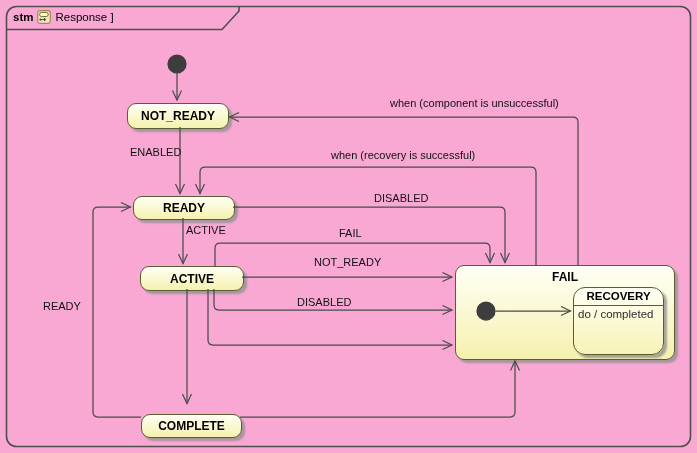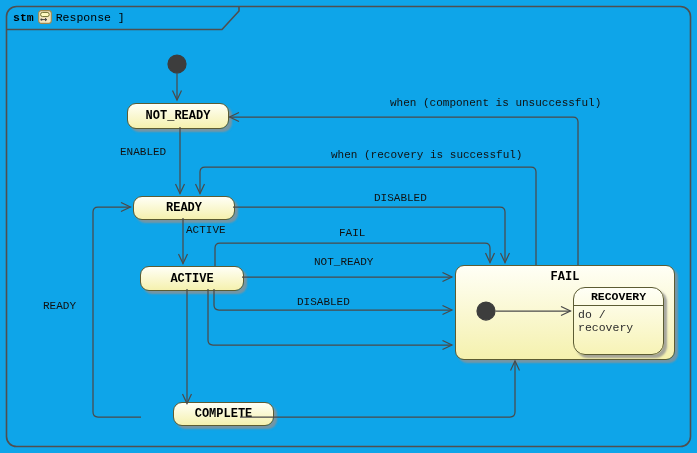--- a/index.html
+++ b/index.html
@@ -1,18 +1,18 @@
 <!DOCTYPE html>
 <html><head>
 <meta charset="utf-8">
 <style>
   html,body{margin:0;padding:0;background:#ffffff;}
   #canvas{
-    position:relative;width:697px;height:453px;background:#0ea5e9;
-    font-family:Liberation Mono, monospace;overflow:hidden;
+    position:relative;width:697px;height:453px;background:#f9a8d4;
+    font-family:Liberation Sans, sans-serif;overflow:hidden;
   }
   #edges{position:absolute;left:0;top:0;z-index:5;pointer-events:none;}
   #frame-svg{position:absolute;left:0;top:0;z-index:1;}
   .state{
     position:absolute;z-index:3;
     border:1.4px solid #5c5c33;border-radius:9px;
     background:linear-gradient(180deg,#fffff6 0%,#f5f1ae 100%);
     box-shadow:3px 3px 2px rgba(145,145,145,0.8);
     display:flex;align-items:center;justify-content:center;
     font-weight:bold;font-size:12px;color:#000;
@@ -67,31 +67,31 @@
   </div>
 
   <div class="state" style="left:133px;top:196px;width:100px;height:22px;">
     <span>READY</span>
   </div>
 
   <div class="state" style="left:140px;top:266px;width:102px;height:23px;">
     <span>ACTIVE</span>
   </div>
 
-  <div class="state" style="left:141px;top:402px;width:99px;height:22px;margin-left:32px;">
+  <div class="state" style="left:141px;top:414px;width:99px;height:22px;">
     <span>COMPLETE</span>
   </div>
 
   <div class="state composite" style="left:455px;top:265px;width:218px;height:93px;">
     <span class="composite-label">FAIL</span>
   </div>
 
   <div class="substate" style="left:573px;top:287px;width:89px;height:66px;">
     <div class="title">RECOVERY</div>
-    <div class="body">do / recovery</div>
+    <div class="body">do / completed</div>
   </div>
 
   <svg id="edges" width="697" height="453">
     <defs>
       <marker id="arr" markerUnits="userSpaceOnUse" markerWidth="14" markerHeight="14" refX="10.5" refY="5.5" orient="auto">
         <path d="M1,1 L10.5,5.5 L1,10" fill="none" stroke="#4a4a4a" stroke-width="1.2"></path>
       </marker>
     </defs>
     <g stroke="#4a4a4a" stroke-width="1.25" fill="none">
       <circle cx="177" cy="64" r="9" fill="#3d3d3d" stroke="#3d3d3d"></circle>
@@ -106,21 +106,21 @@
       <path d="M208 289 L208 340 Q208 345 213 345 L452 345" marker-end="url(#arr)"></path>
       <path d="M240 417 L510 417 Q515 417 515 412 L515 361" marker-end="url(#arr)"></path>
       <path d="M141 417 L98 417 Q93 417 93 412 L93 212 Q93 207 98 207 L130.5 207" marker-end="url(#arr)"></path>
       <path d="M536 265 L536 172 Q536 167 531 167 L205 167 Q200 167 200 172 L200 193.5" marker-end="url(#arr)"></path>
       <path d="M578 265 L578 122 Q578 117 573 117 L229.5 117" marker-end="url(#arr)"></path>
       <circle cx="486" cy="311" r="9" fill="#3d3d3d" stroke="#3d3d3d"></circle>
       <path d="M495.5 311 L570.5 311" marker-end="url(#arr)"></path>
     </g>
   </svg>
 
-  <div class="edge-label" style="left:120px;top:146px;">ENABLED</div>
+  <div class="edge-label" style="left:130px;top:146px;">ENABLED</div>
   <div class="edge-label" style="left:374px;top:192px;">DISABLED</div>
   <div class="edge-label" style="left:186px;top:224px;">ACTIVE</div>
   <div class="edge-label" style="left:339px;top:227px;">FAIL</div>
   <div class="edge-label" style="left:314px;top:256px;">NOT_READY</div>
   <div class="edge-label" style="left:297px;top:296px;">DISABLED</div>
   <div class="edge-label" style="left:43px;top:300px;">READY</div>
   <div class="edge-label" style="left:331px;top:149px;">when (recovery is successful)</div>
   <div class="edge-label" style="left:390px;top:97px;">when (component is unsuccessful)</div>
 
 </div>

